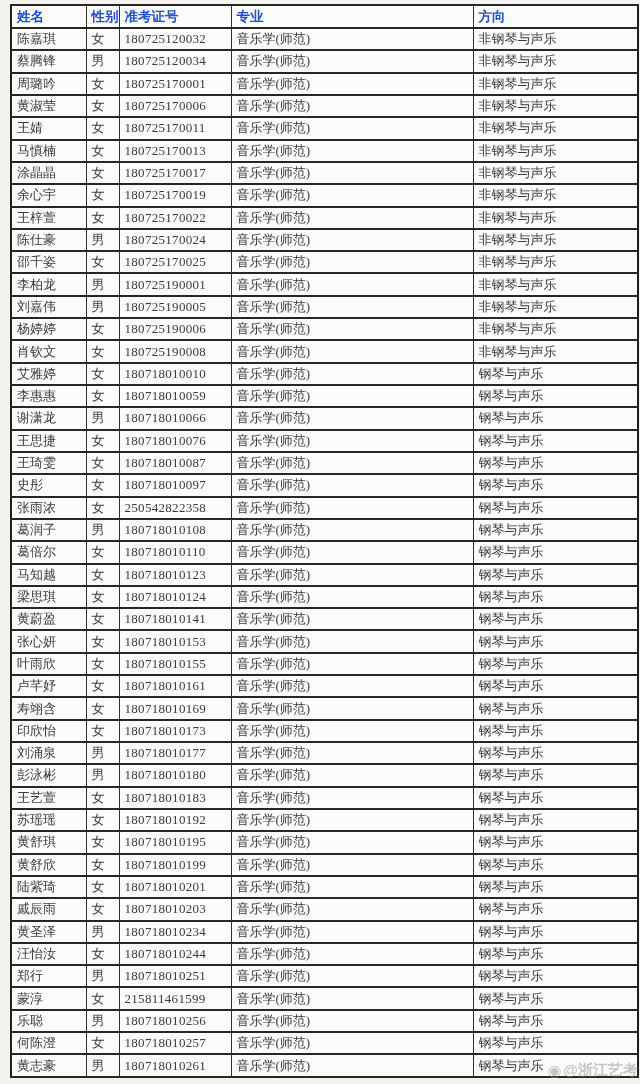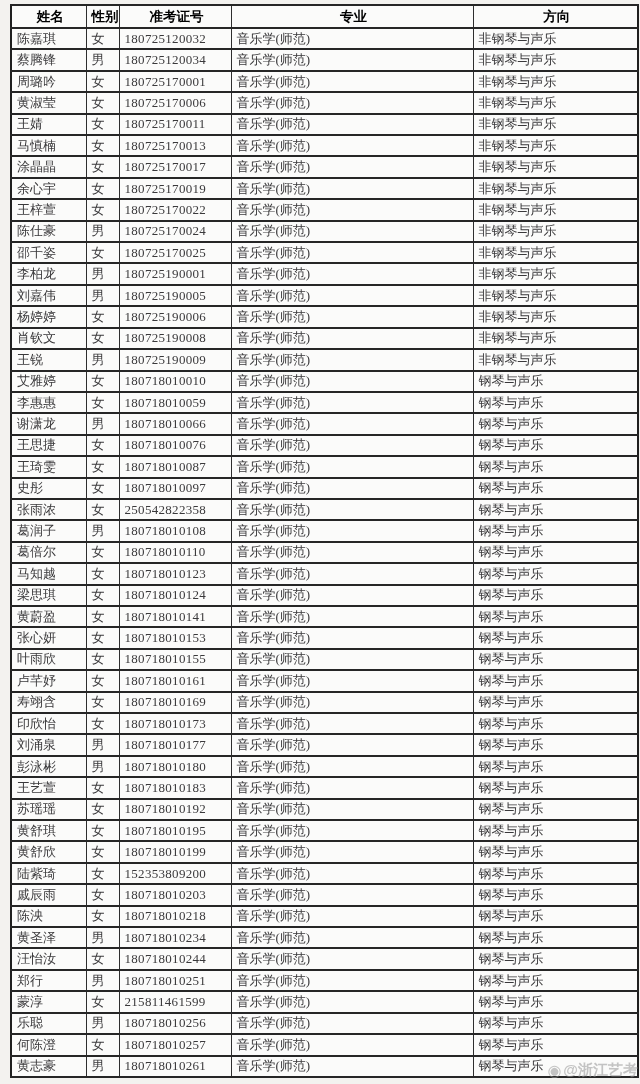--- a/index.html
+++ b/index.html
@@ -34,25 +34,24 @@
     border-right: 1px solid #2e2e2e;
     border-top: 2px solid #262626;
     border-bottom: 2px solid #262626;
     padding: 0 2px 0 5px;
     white-space: nowrap;
     overflow: hidden;
     text-align: left;
     vertical-align: middle;
   }
   table.roster th {
-    color: #000000;
+    color: #1d4ed8;
     font-weight: bold;
     font-size: 13.5px;
     height: 21px;
-    text-align: center;
   }
   table.roster td {
     color: #3a393b;
     font-size: 13px;
   }
   td.cell-id {
     font-size: 12.8px;
     letter-spacing: 0.3px;
   }
   .watermark {
@@ -194,27 +193,20 @@
     <td class="cell-direction">非钢琴与声乐</td>
   </tr>
         <tr>
     <td class="cell-name">肖钦文</td>
     <td class="cell-gender">女</td>
     <td class="cell-id">180725190008</td>
     <td class="cell-major">音乐学(师范)</td>
     <td class="cell-direction">非钢琴与声乐</td>
   </tr>
         <tr>
-    <td class="cell-name">王锐</td>
-    <td class="cell-gender">男</td>
-    <td class="cell-id">180725190009</td>
-    <td class="cell-major">音乐学(师范)</td>
-    <td class="cell-direction">非钢琴与声乐</td>
-  </tr>
-        <tr>
     <td class="cell-name">艾雅婷</td>
     <td class="cell-gender">女</td>
     <td class="cell-id">180718010010</td>
     <td class="cell-major">音乐学(师范)</td>
     <td class="cell-direction">钢琴与声乐</td>
   </tr>
         <tr>
     <td class="cell-name">李惠惠</td>
     <td class="cell-gender">女</td>
     <td class="cell-id">180718010059</td>
@@ -364,35 +356,28 @@
         <tr>
     <td class="cell-name">黄舒欣</td>
     <td class="cell-gender">女</td>
     <td class="cell-id">180718010199</td>
     <td class="cell-major">音乐学(师范)</td>
     <td class="cell-direction">钢琴与声乐</td>
   </tr>
         <tr>
     <td class="cell-name">陆紫琦</td>
     <td class="cell-gender">女</td>
-    <td class="cell-id">152353809200</td>
+    <td class="cell-id">180718010201</td>
     <td class="cell-major">音乐学(师范)</td>
     <td class="cell-direction">钢琴与声乐</td>
   </tr>
         <tr>
     <td class="cell-name">戚辰雨</td>
     <td class="cell-gender">女</td>
     <td class="cell-id">180718010203</td>
-    <td class="cell-major">音乐学(师范)</td>
-    <td class="cell-direction">钢琴与声乐</td>
-  </tr>
-        <tr>
-    <td class="cell-name">陈泱</td>
-    <td class="cell-gender">女</td>
-    <td class="cell-id">180718010218</td>
     <td class="cell-major">音乐学(师范)</td>
     <td class="cell-direction">钢琴与声乐</td>
   </tr>
         <tr>
     <td class="cell-name">黄圣泽</td>
     <td class="cell-gender">男</td>
     <td class="cell-id">180718010234</td>
     <td class="cell-major">音乐学(师范)</td>
     <td class="cell-direction">钢琴与声乐</td>
   </tr>

